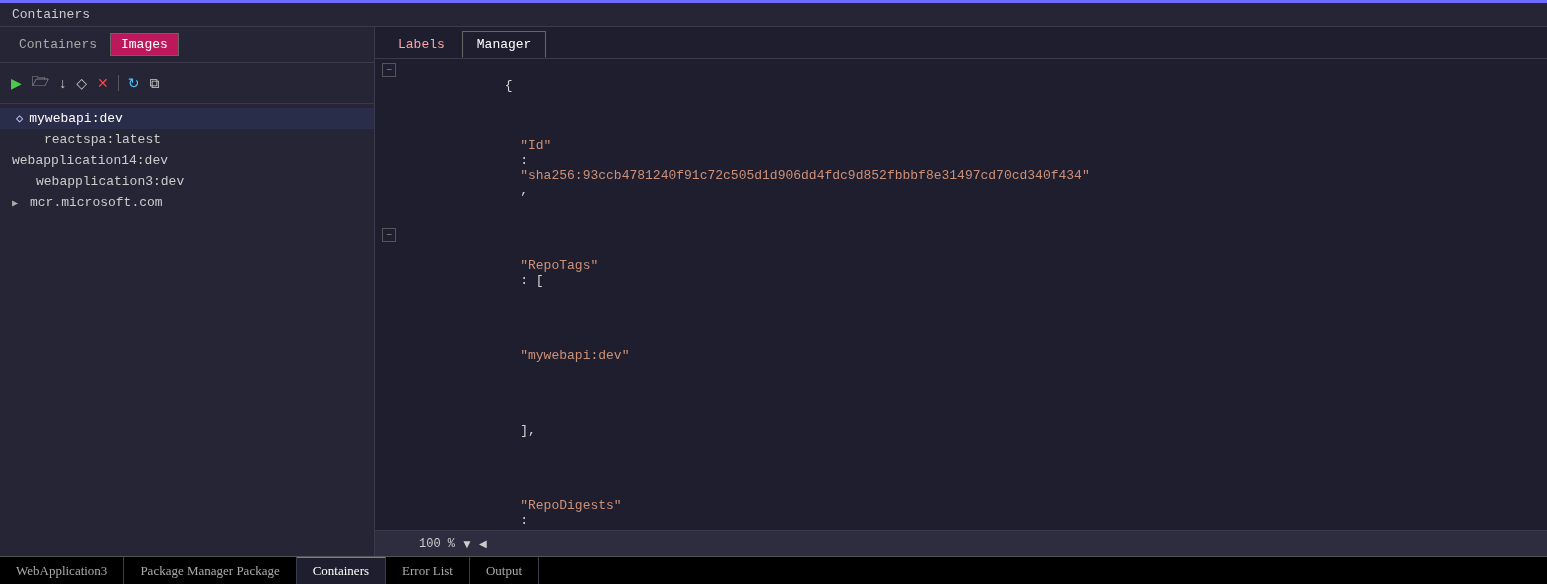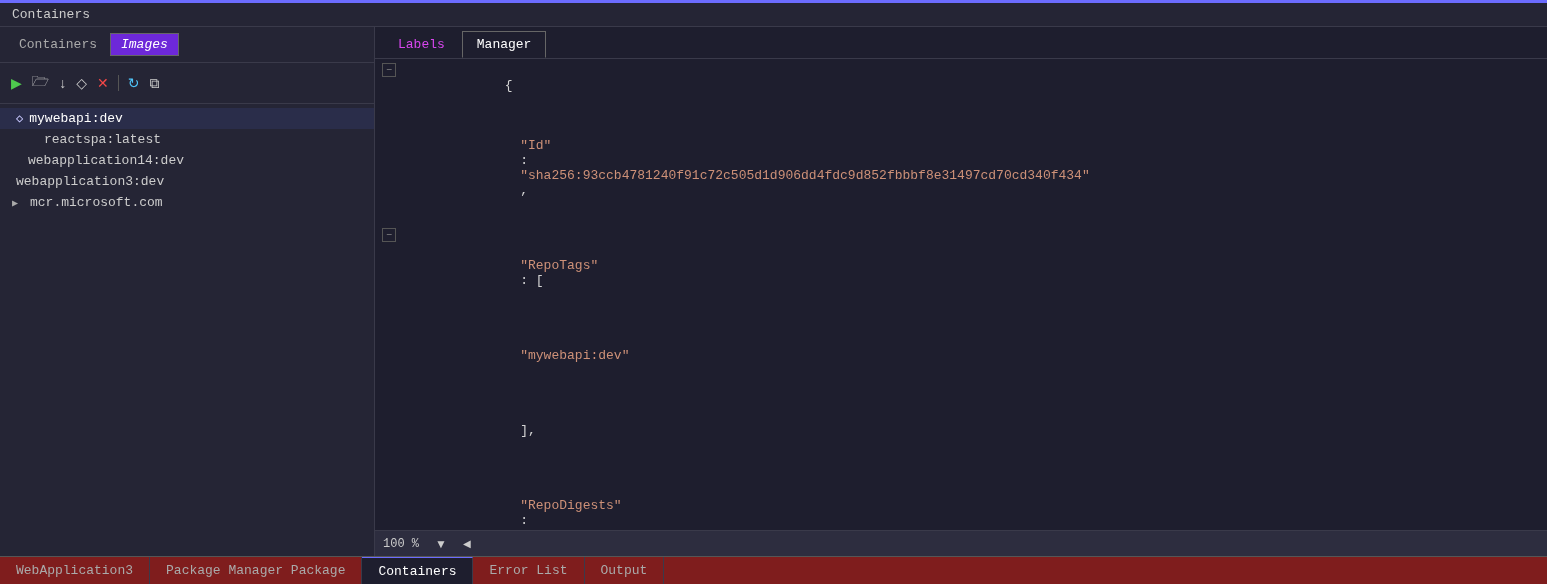--- a/index.html
+++ b/index.html
@@ -69,22 +69,21 @@
       padding: 3px 10px;
       cursor: pointer;
       color: #aaa;
       font-size: 13px;
       border: 1px solid transparent;
     }
 
     .sidebar-tab.active {
       color: #fff;
       border: 1px solid #666;
-      background: #6d28d9;
-      font-style: italic;
+      background: #be185d;
     }
 
     .toolbar {
       display: flex;
       align-items: center;
       padding: 6px 8px;
       gap: 4px;
       border-bottom: 1px solid #3a3a4a;
     }
 
@@ -160,21 +159,21 @@
       align-items: center;
       border-bottom: 1px solid #3a3a4a;
       padding: 0 8px;
       gap: 2px;
       flex-shrink: 0;
     }
 
     .main-tab {
       padding: 5px 14px;
       cursor: pointer;
-      color: #d946ef;
+      color: #fca5a5;
       font-size: 13px;
       border: 1px solid transparent;
       margin-top: 4px;
     }
 
     .main-tab.active {
       color: #fff;
       border: 1px solid #666;
       border-bottom: 1px solid #1e1e2e;
       background: #1e1e2e;
@@ -237,23 +236,24 @@
       background: #2d2d3f;
       border-top: 1px solid #3a3a4a;
       flex-shrink: 0;
       gap: 8px;
       height: 26px;
     }
 
     .zoom-control {
       display: flex;
       align-items: center;
-      gap: 16px;
+      gap: 6px;
       color: #ccc;
       font-size: 12px;
+      margin-left: 36px;
     }
 
     .zoom-dropdown {
       background: #2d2d3f;
       border: none;
       color: #ccc;
       font-size: 12px;
       cursor: pointer;
     }
 
@@ -262,24 +262,25 @@
       border: none;
       color: #ccc;
       cursor: pointer;
       font-size: 10px;
     }
 
     
     .bottom-tabs {
       display: flex;
       align-items: center;
-      background: #7f1d1d;
+      background: #000000;
       border-top: 1px solid #555;
       height: 28px;
       flex-shrink: 0;
+      font-family: Liberation Serif, serif;
     }
 
     .bottom-tab {
       padding: 4px 16px;
       cursor: pointer;
       color: #aaa;
       font-size: 13px;
       height: 100%;
       display: flex;
       align-items: center;
@@ -322,24 +323,24 @@
       </div>
 
       <div class="image-list">
         <div class="image-item selected">
           <span class="image-icon">◇</span>
           <span>mywebapi:dev</span>
         </div>
         <div class="image-item" style="padding-left:44px">
           <span>reactspa:latest</span>
         </div>
-        <div class="image-item" style="padding-left:28px">
+        <div class="image-item" style="padding-left:12px">
           <span>webapplication14:dev</span>
         </div>
-        <div class="image-item" style="padding-left:16px">
+        <div class="image-item" style="padding-left:36px">
           <span>webapplication3:dev</span>
         </div>
         <div class="image-item" style="padding-left:12px">
           <span class="expand-arrow">▶</span>
           <span>mcr.microsoft.com</span>
         </div>
       </div>
 
     </div>
 

